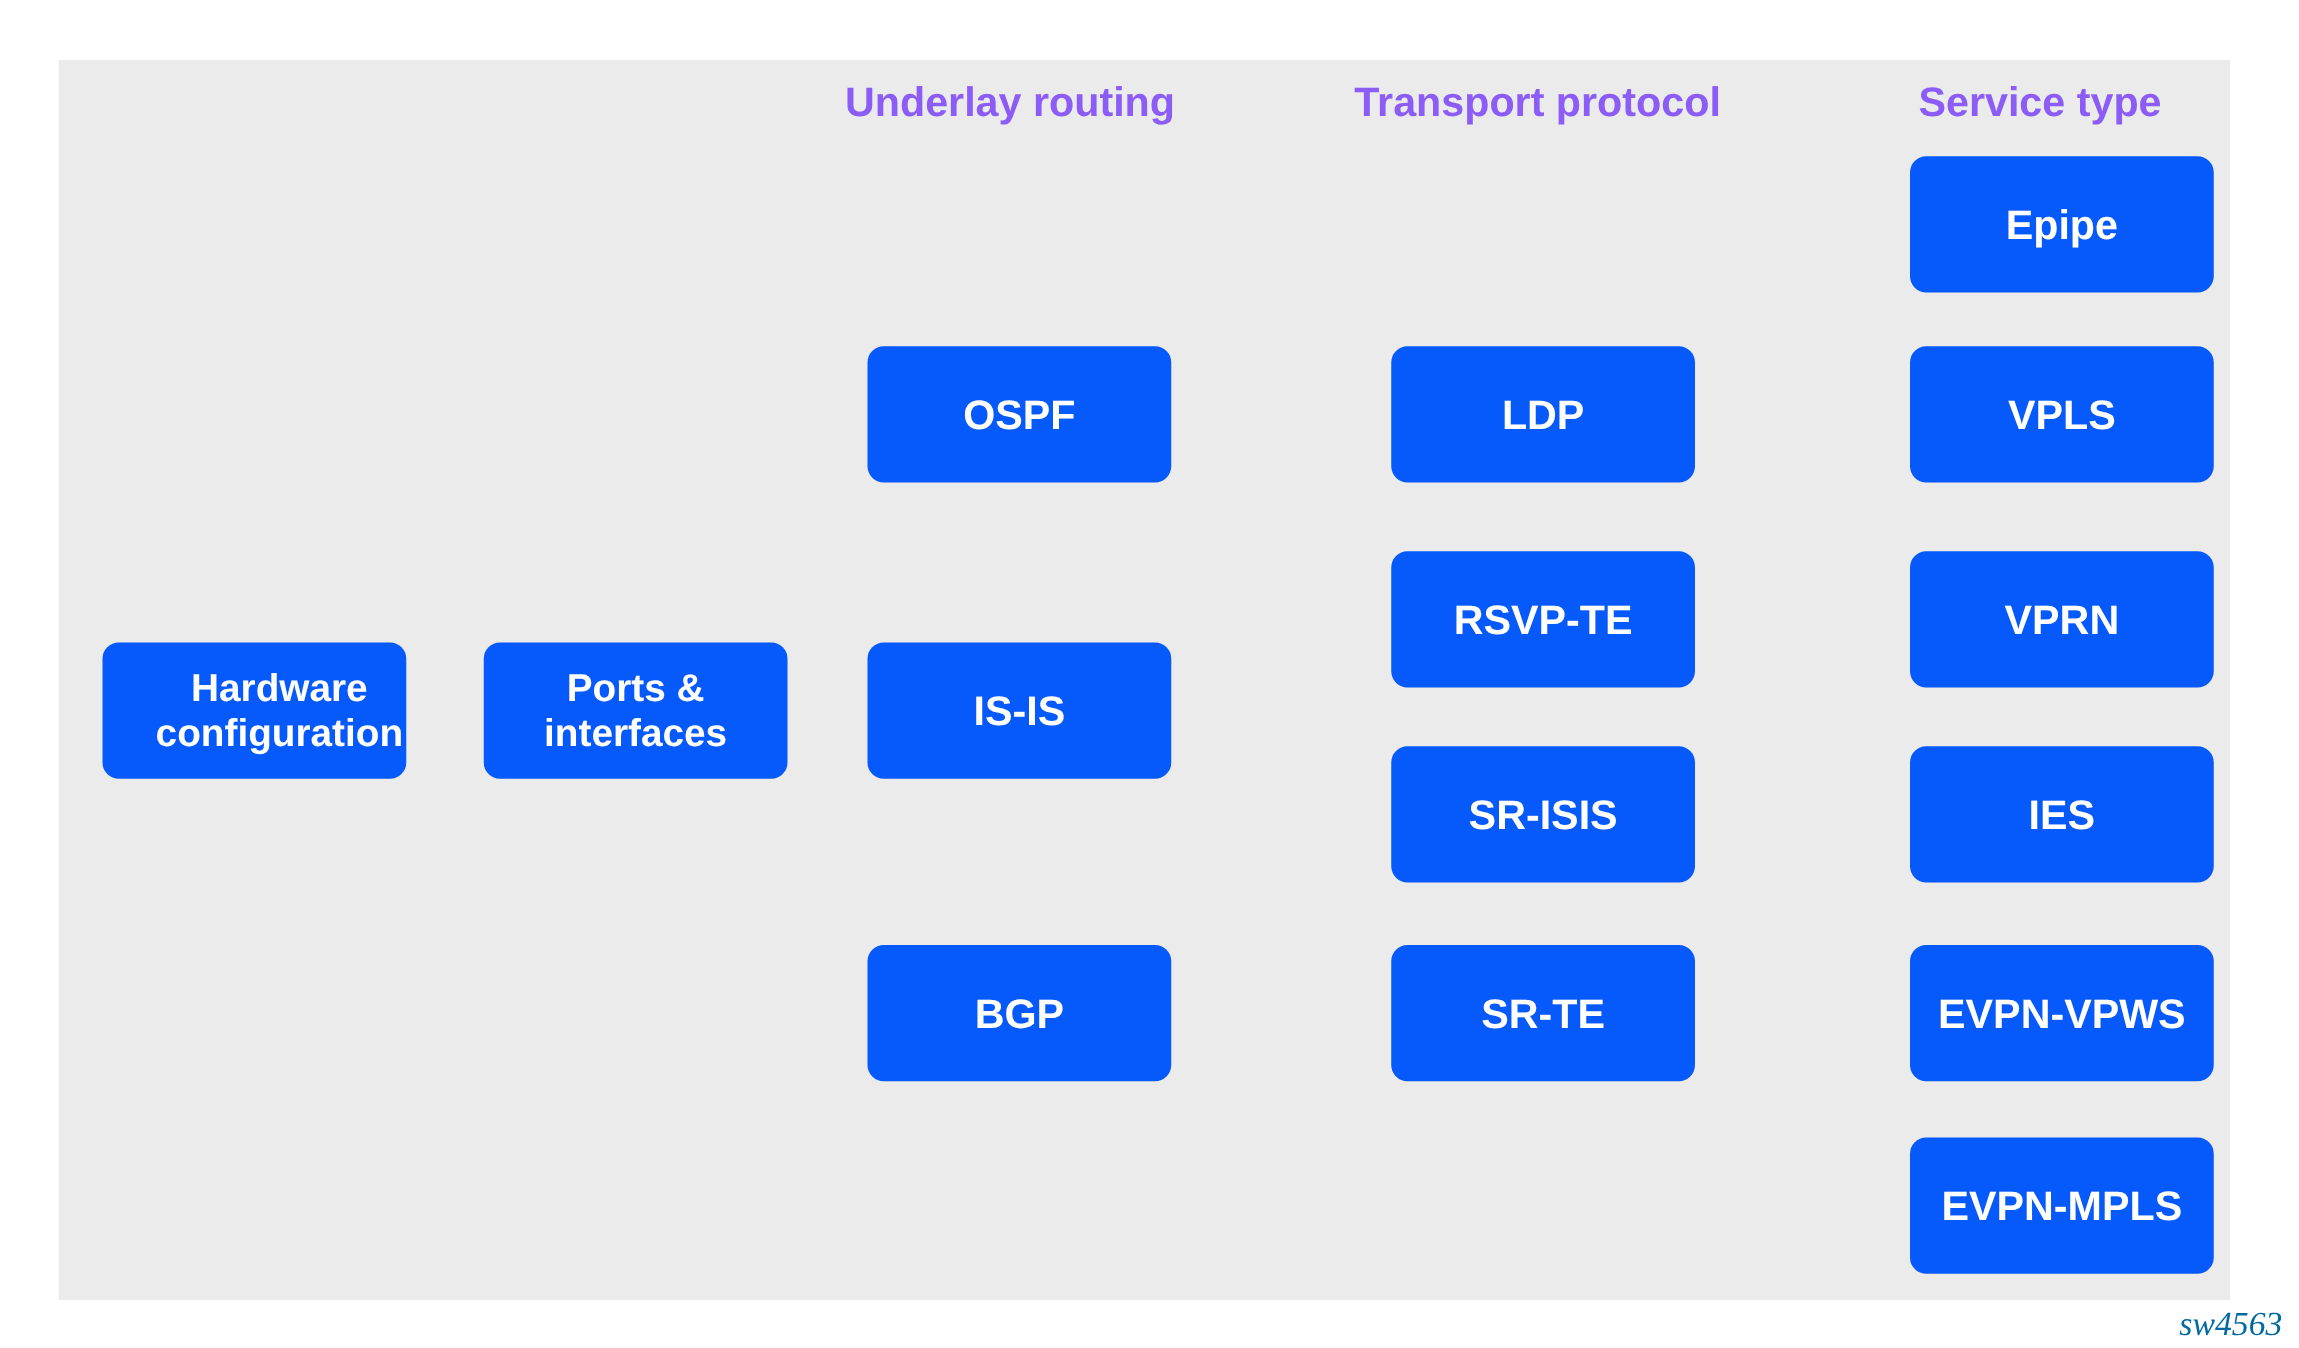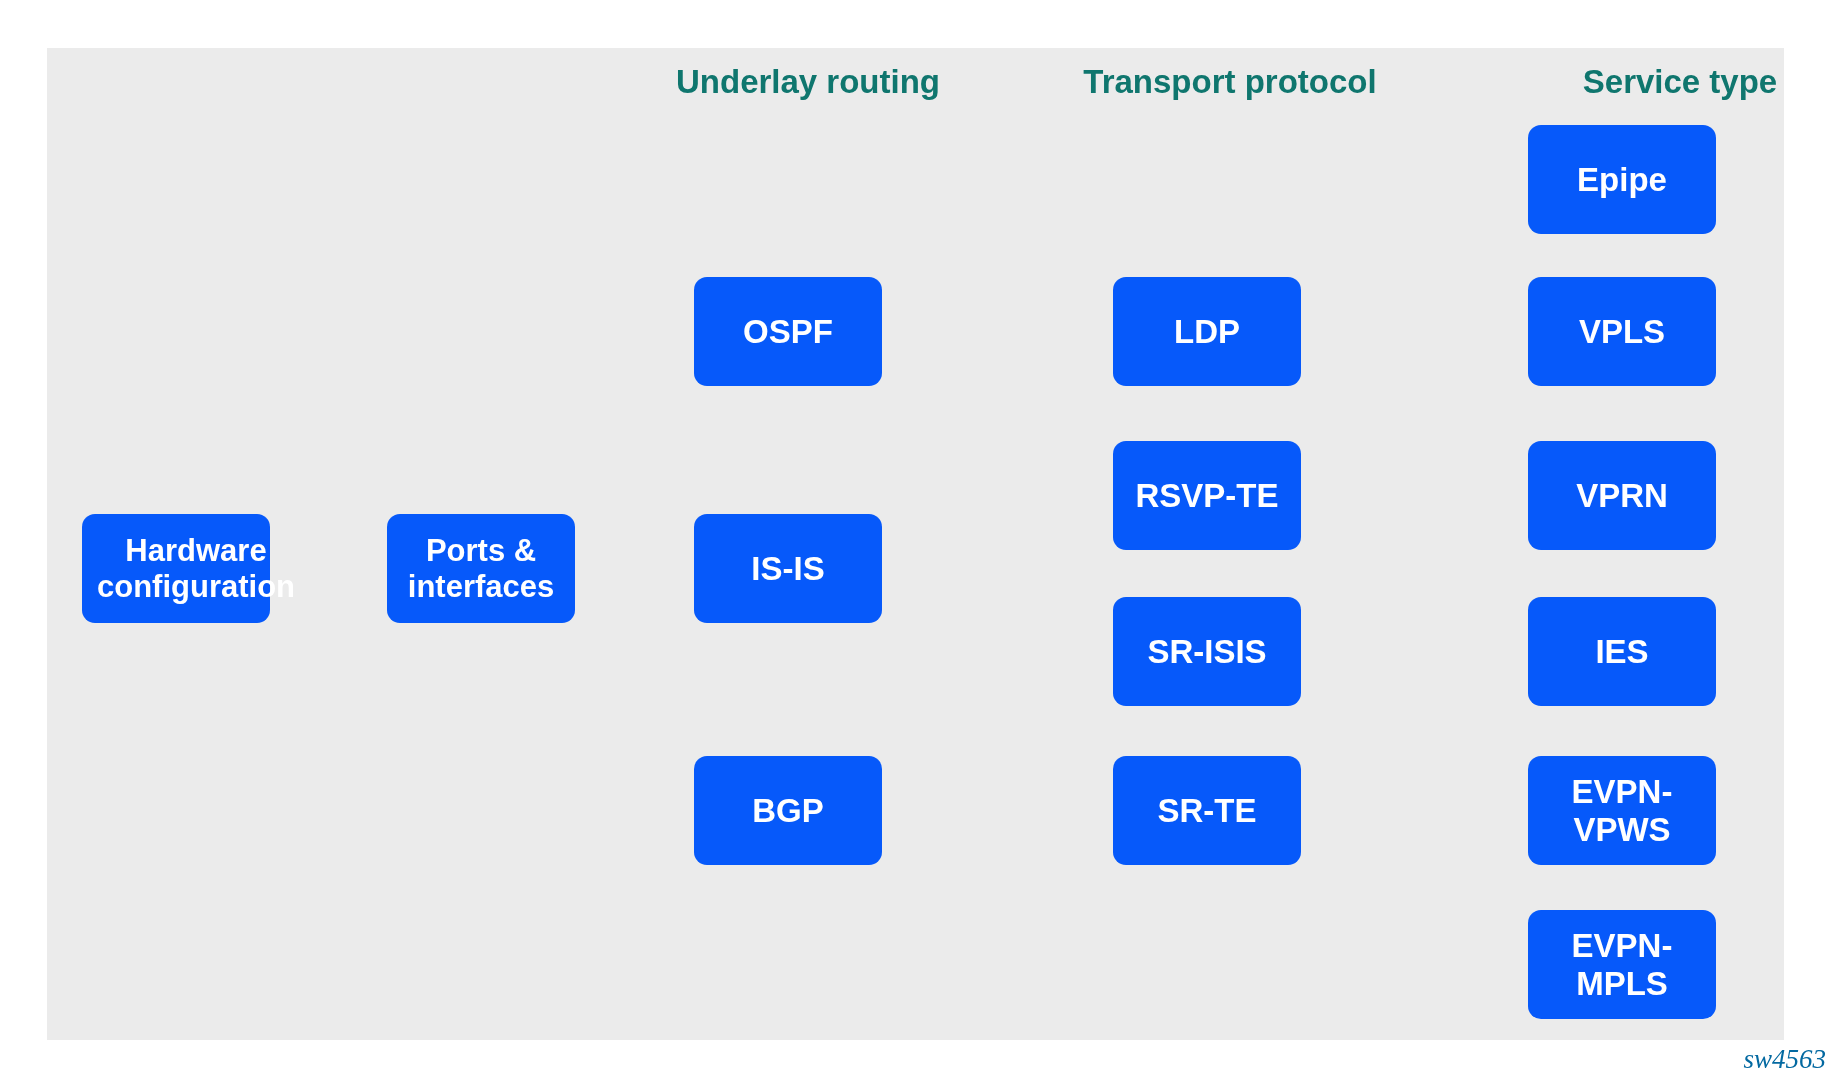--- a/index.html
+++ b/index.html
@@ -22,29 +22,29 @@
     width: 1737px;
     height: 992px;
     background: #ebebeb;
   }
   .col-header {
     position: absolute;
     top: 63px;
     transform: translateX(-50%);
     font-size: 33px;
     font-weight: bold;
-    color: #0f766e;
+    color: #8b5cf6;
     white-space: nowrap;
   }
   .hdr-underlay  { left: 808px; }
   .hdr-transport { left: 1230px; }
-  .hdr-service   { left: 1680px; }
+  .hdr-service   { left: 1632px; }
   .node {
     position: absolute;
-    width: 188px;
+    width: 243px;
     height: 109px;
     background: #0659fa;
     border-radius: 13px;
     display: flex;
     align-items: center;
     justify-content: center;
     box-sizing: border-box;
   }
   .node-label {
     color: #ffffff;

